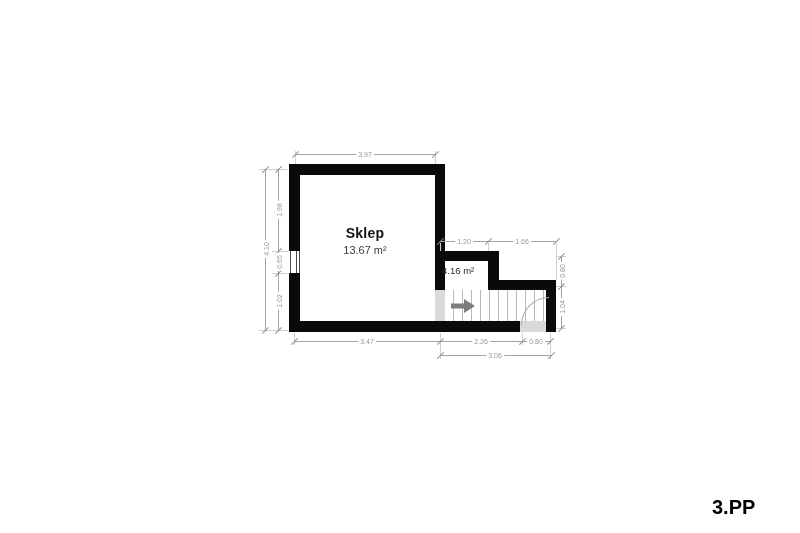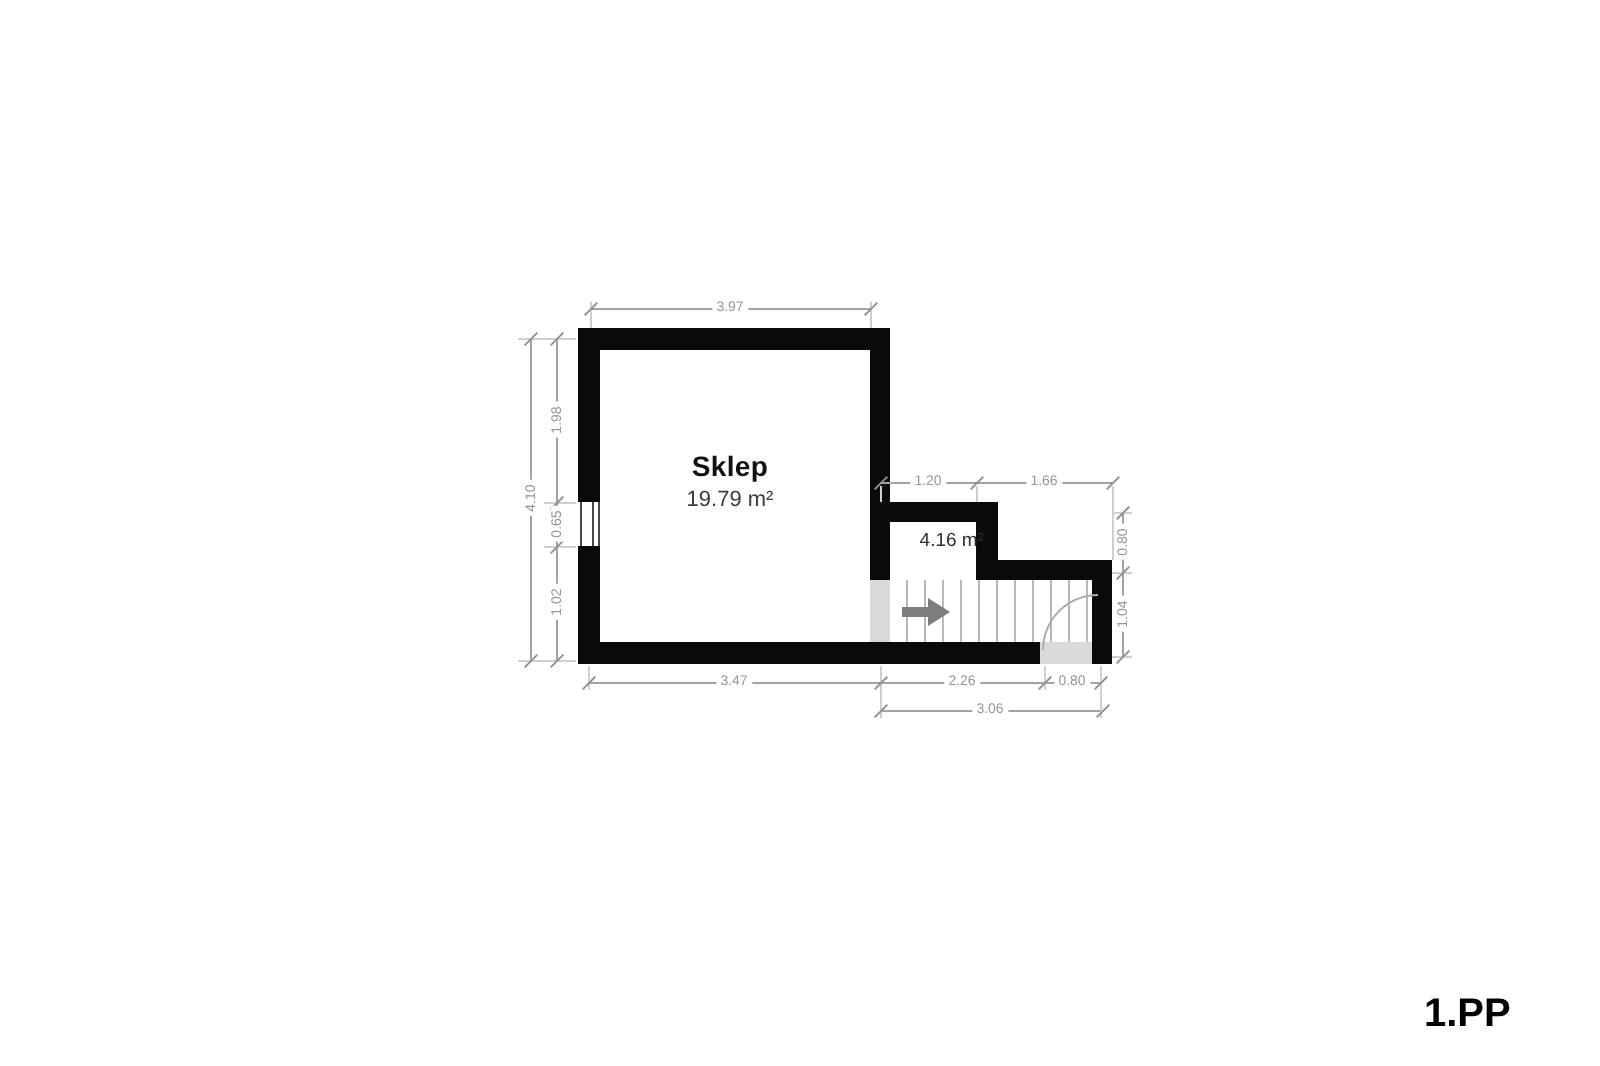--- a/index.html
+++ b/index.html
@@ -16,21 +16,21 @@
   .tick { position:absolute; width:9px; height:1px; background:#8f8f8f; transform:rotate(-45deg); }
   .dim-label {
     position:absolute; font-size:7px; line-height:1; color:#979797;
     background:#ffffff; padding:0 2px; white-space:nowrap;
     transform:translate(-50%,-50%);
   }
   .dim-label.vert { transform:translate(-50%,-50%) rotate(-90deg); }
   .room-label { position:absolute; text-align:center; }
   .room-name { font-size:14px; font-weight:bold; color:#111; letter-spacing:.2px; }
   .room-area { font-size:11px; color:#3c3c3c; margin-top:3px; }
-  .small-area { position:absolute; text-align:right; font-size:9.5px; color:#2e2e2e; }
+  .small-area { position:absolute; text-align:left; font-size:9.5px; color:#2e2e2e; }
   .stairs {
     position:absolute; left:432px; top:287px; width:101px; height:31px;
     background:repeating-linear-gradient(to right, #ffffff 0 8px, #b8b8b8 8px 9px);
   }
   .door-arc {
     position:absolute; left:508px; top:294px; width:28px; height:28px;
     border-top-left-radius:100%;
     border-top:1px solid #ababab; border-left:1px solid #ababab;
     box-sizing:border-box;
   }
@@ -70,21 +70,21 @@
   </div>
 
   <div class="stairs"></div>
   <div class="door-arc"></div>
   <svg class="abs" style="left:438px;top:296px;" width="24" height="14" viewBox="0 0 24 14">
     <polygon points="0,4.5 13,4.5 13,0 24,7 13,14 13,9.5 0,9.5" fill="#7d7d7d"></polygon>
   </svg>
 
   <div class="room-label" style="left:302px;top:222px;width:100px;">
     <div class="room-name">Sklep</div>
-    <div class="room-area">19.79 m²</div>
+    <div class="room-area">13.67 m²</div>
   </div>
   <div class="small-area" style="left:429px;top:262px;width:50px;">4.16 m²</div>
 
   <div class="dimline" style="left:282px;top:151px;width:140px;height:1px;"></div>
   <div class="dimline" style="left:252px;top:166px;width:1px;height:161px;"></div>
   <div class="dimline" style="left:265px;top:166px;width:1px;height:161px;"></div>
   <div class="dimline" style="left:427px;top:238px;width:116px;height:1px;"></div>
   <div class="dimline" style="left:548px;top:253px;width:1px;height:72px;"></div>
   <div class="dimline" style="left:281px;top:338px;width:257px;height:1px;"></div>
   <div class="dimline" style="left:427px;top:352px;width:111px;height:1px;"></div>
@@ -134,15 +134,15 @@
   <div class="dim-label vert" style="left:266px;top:298px;">1.02</div>
   <div class="dim-label" style="left:451px;top:238px;">1.20</div>
   <div class="dim-label" style="left:509px;top:238px;">1.66</div>
   <div class="dim-label vert" style="left:549px;top:268px;">0.80</div>
   <div class="dim-label vert" style="left:549px;top:304px;">1.04</div>
   <div class="dim-label" style="left:354px;top:338px;">3.47</div>
   <div class="dim-label" style="left:468px;top:338px;">2.26</div>
   <div class="dim-label" style="left:523px;top:338px;">0.80</div>
   <div class="dim-label" style="left:482px;top:352px;">3.06</div>
 
-  <div class="footer-floor">1.PP</div>
+  <div class="footer-floor">3.PP</div>
 
 </div>
 
 </body></html>

